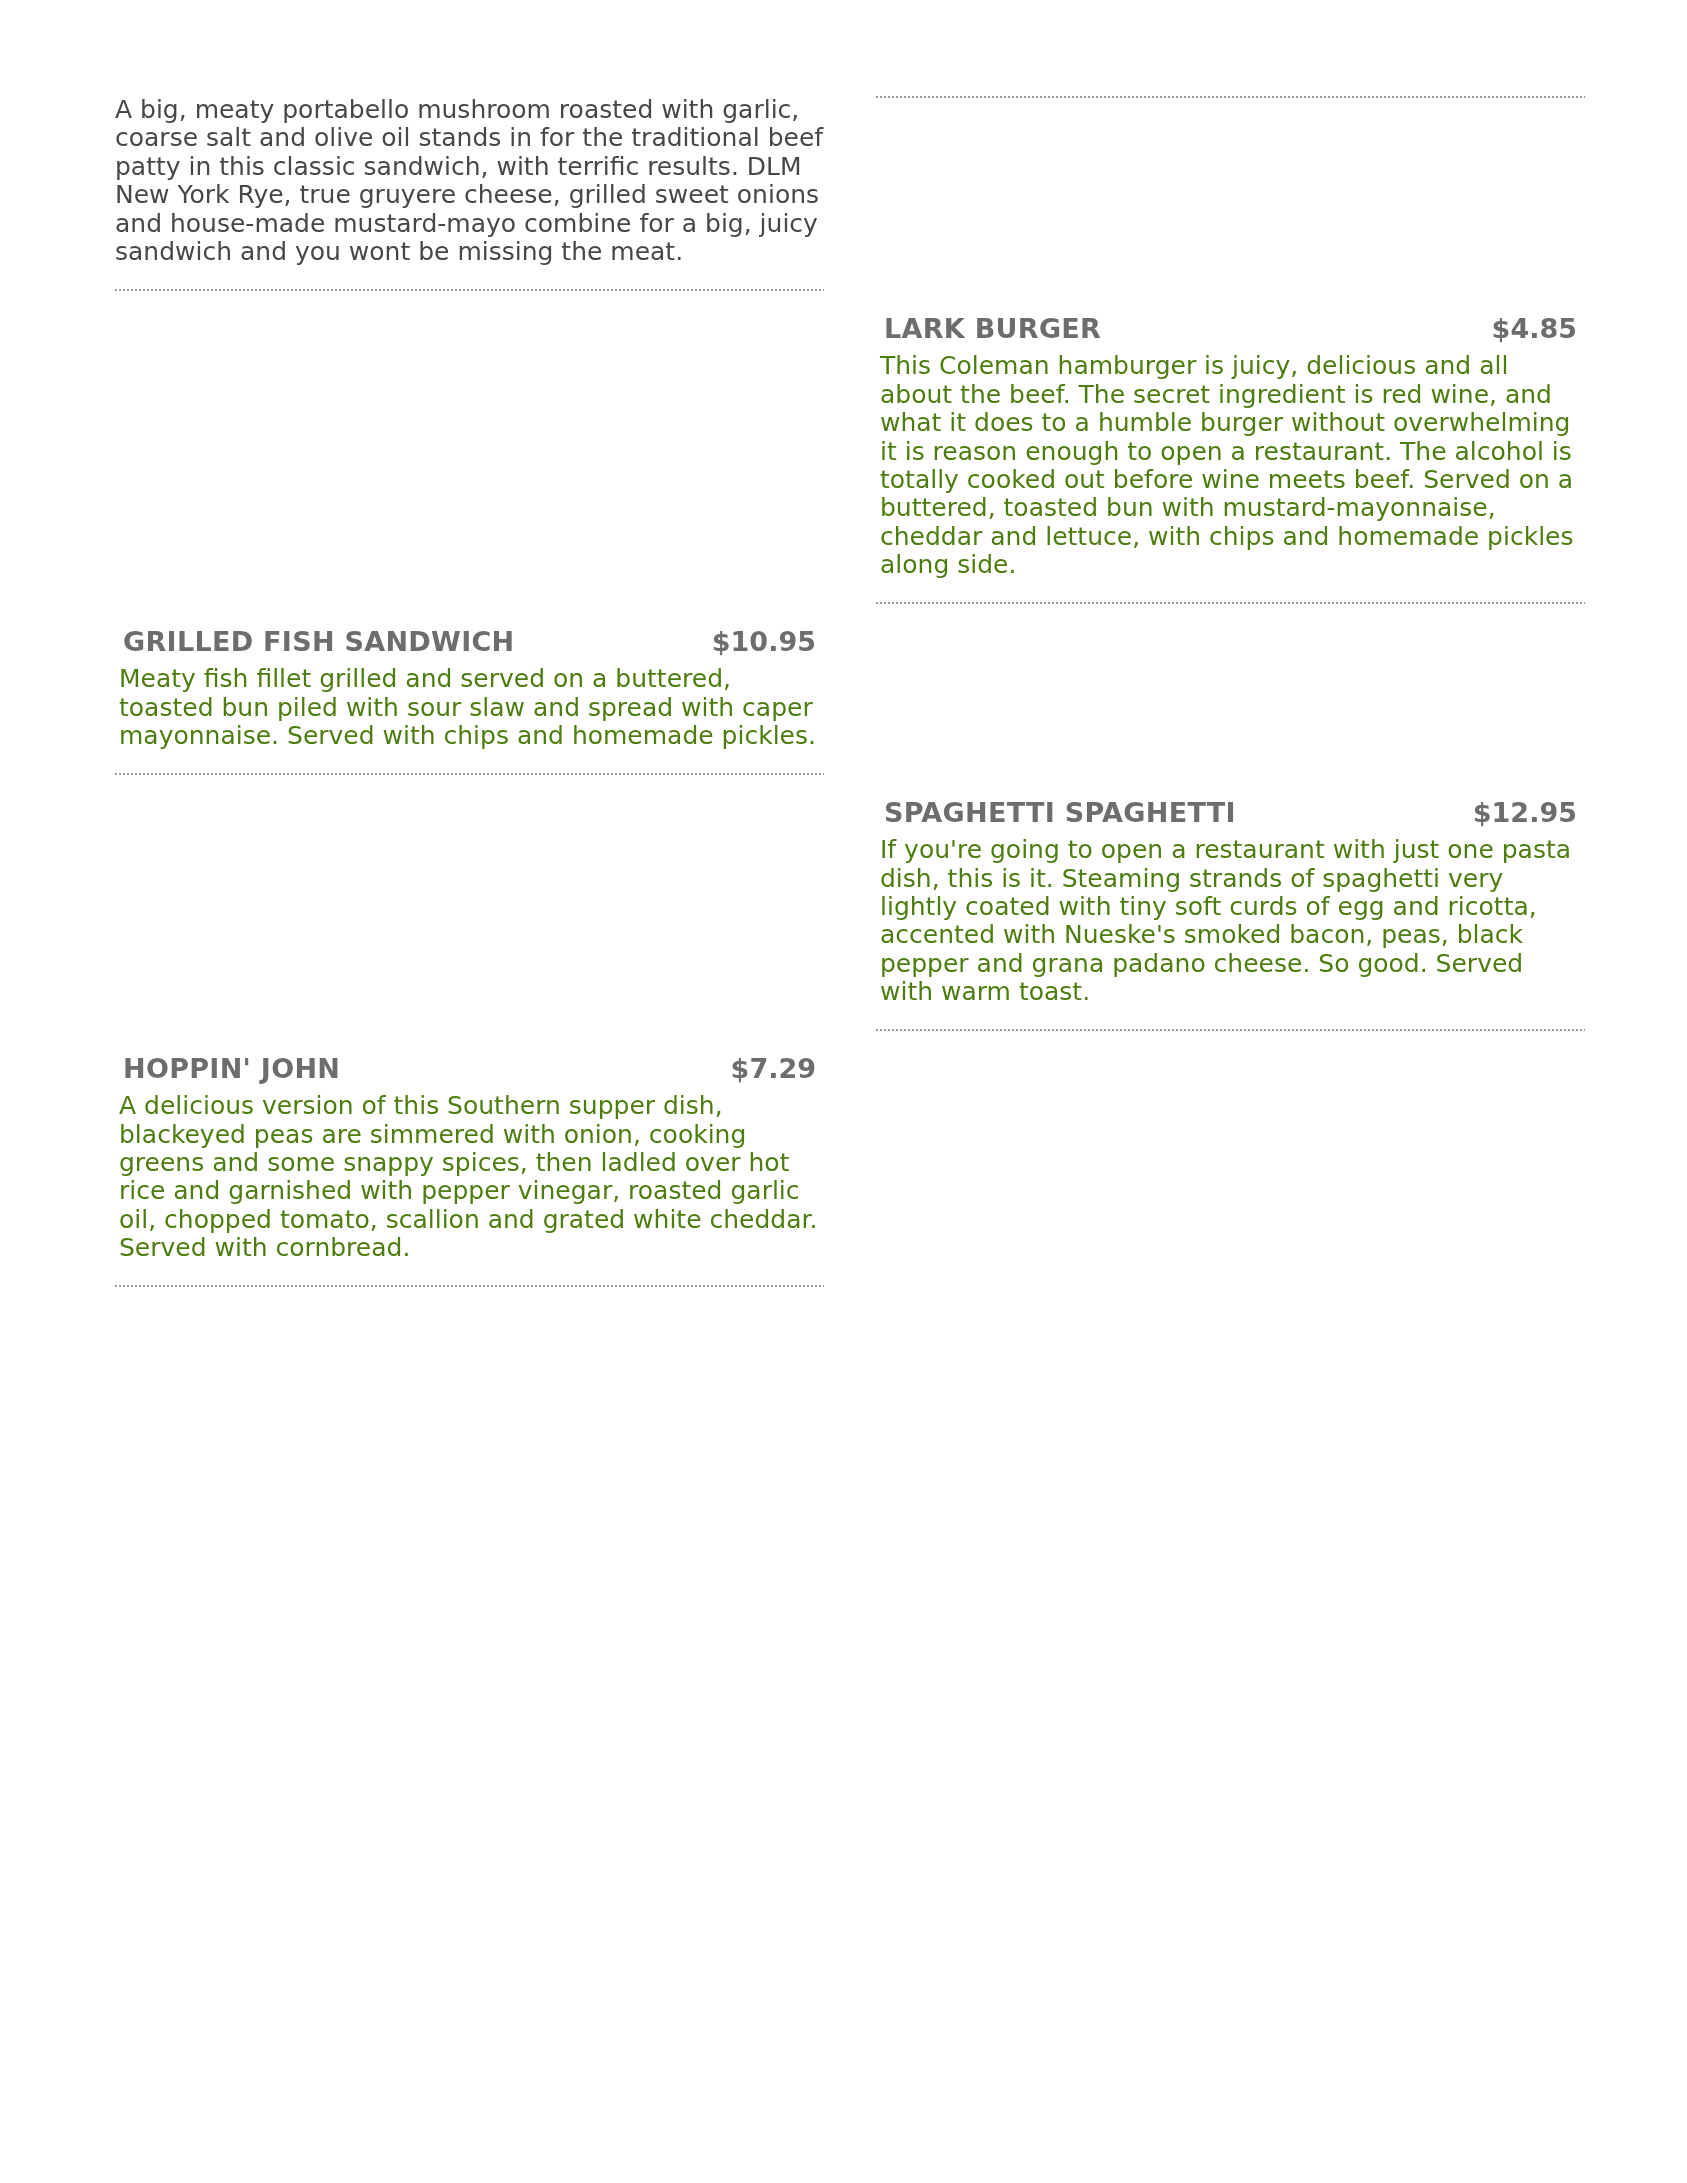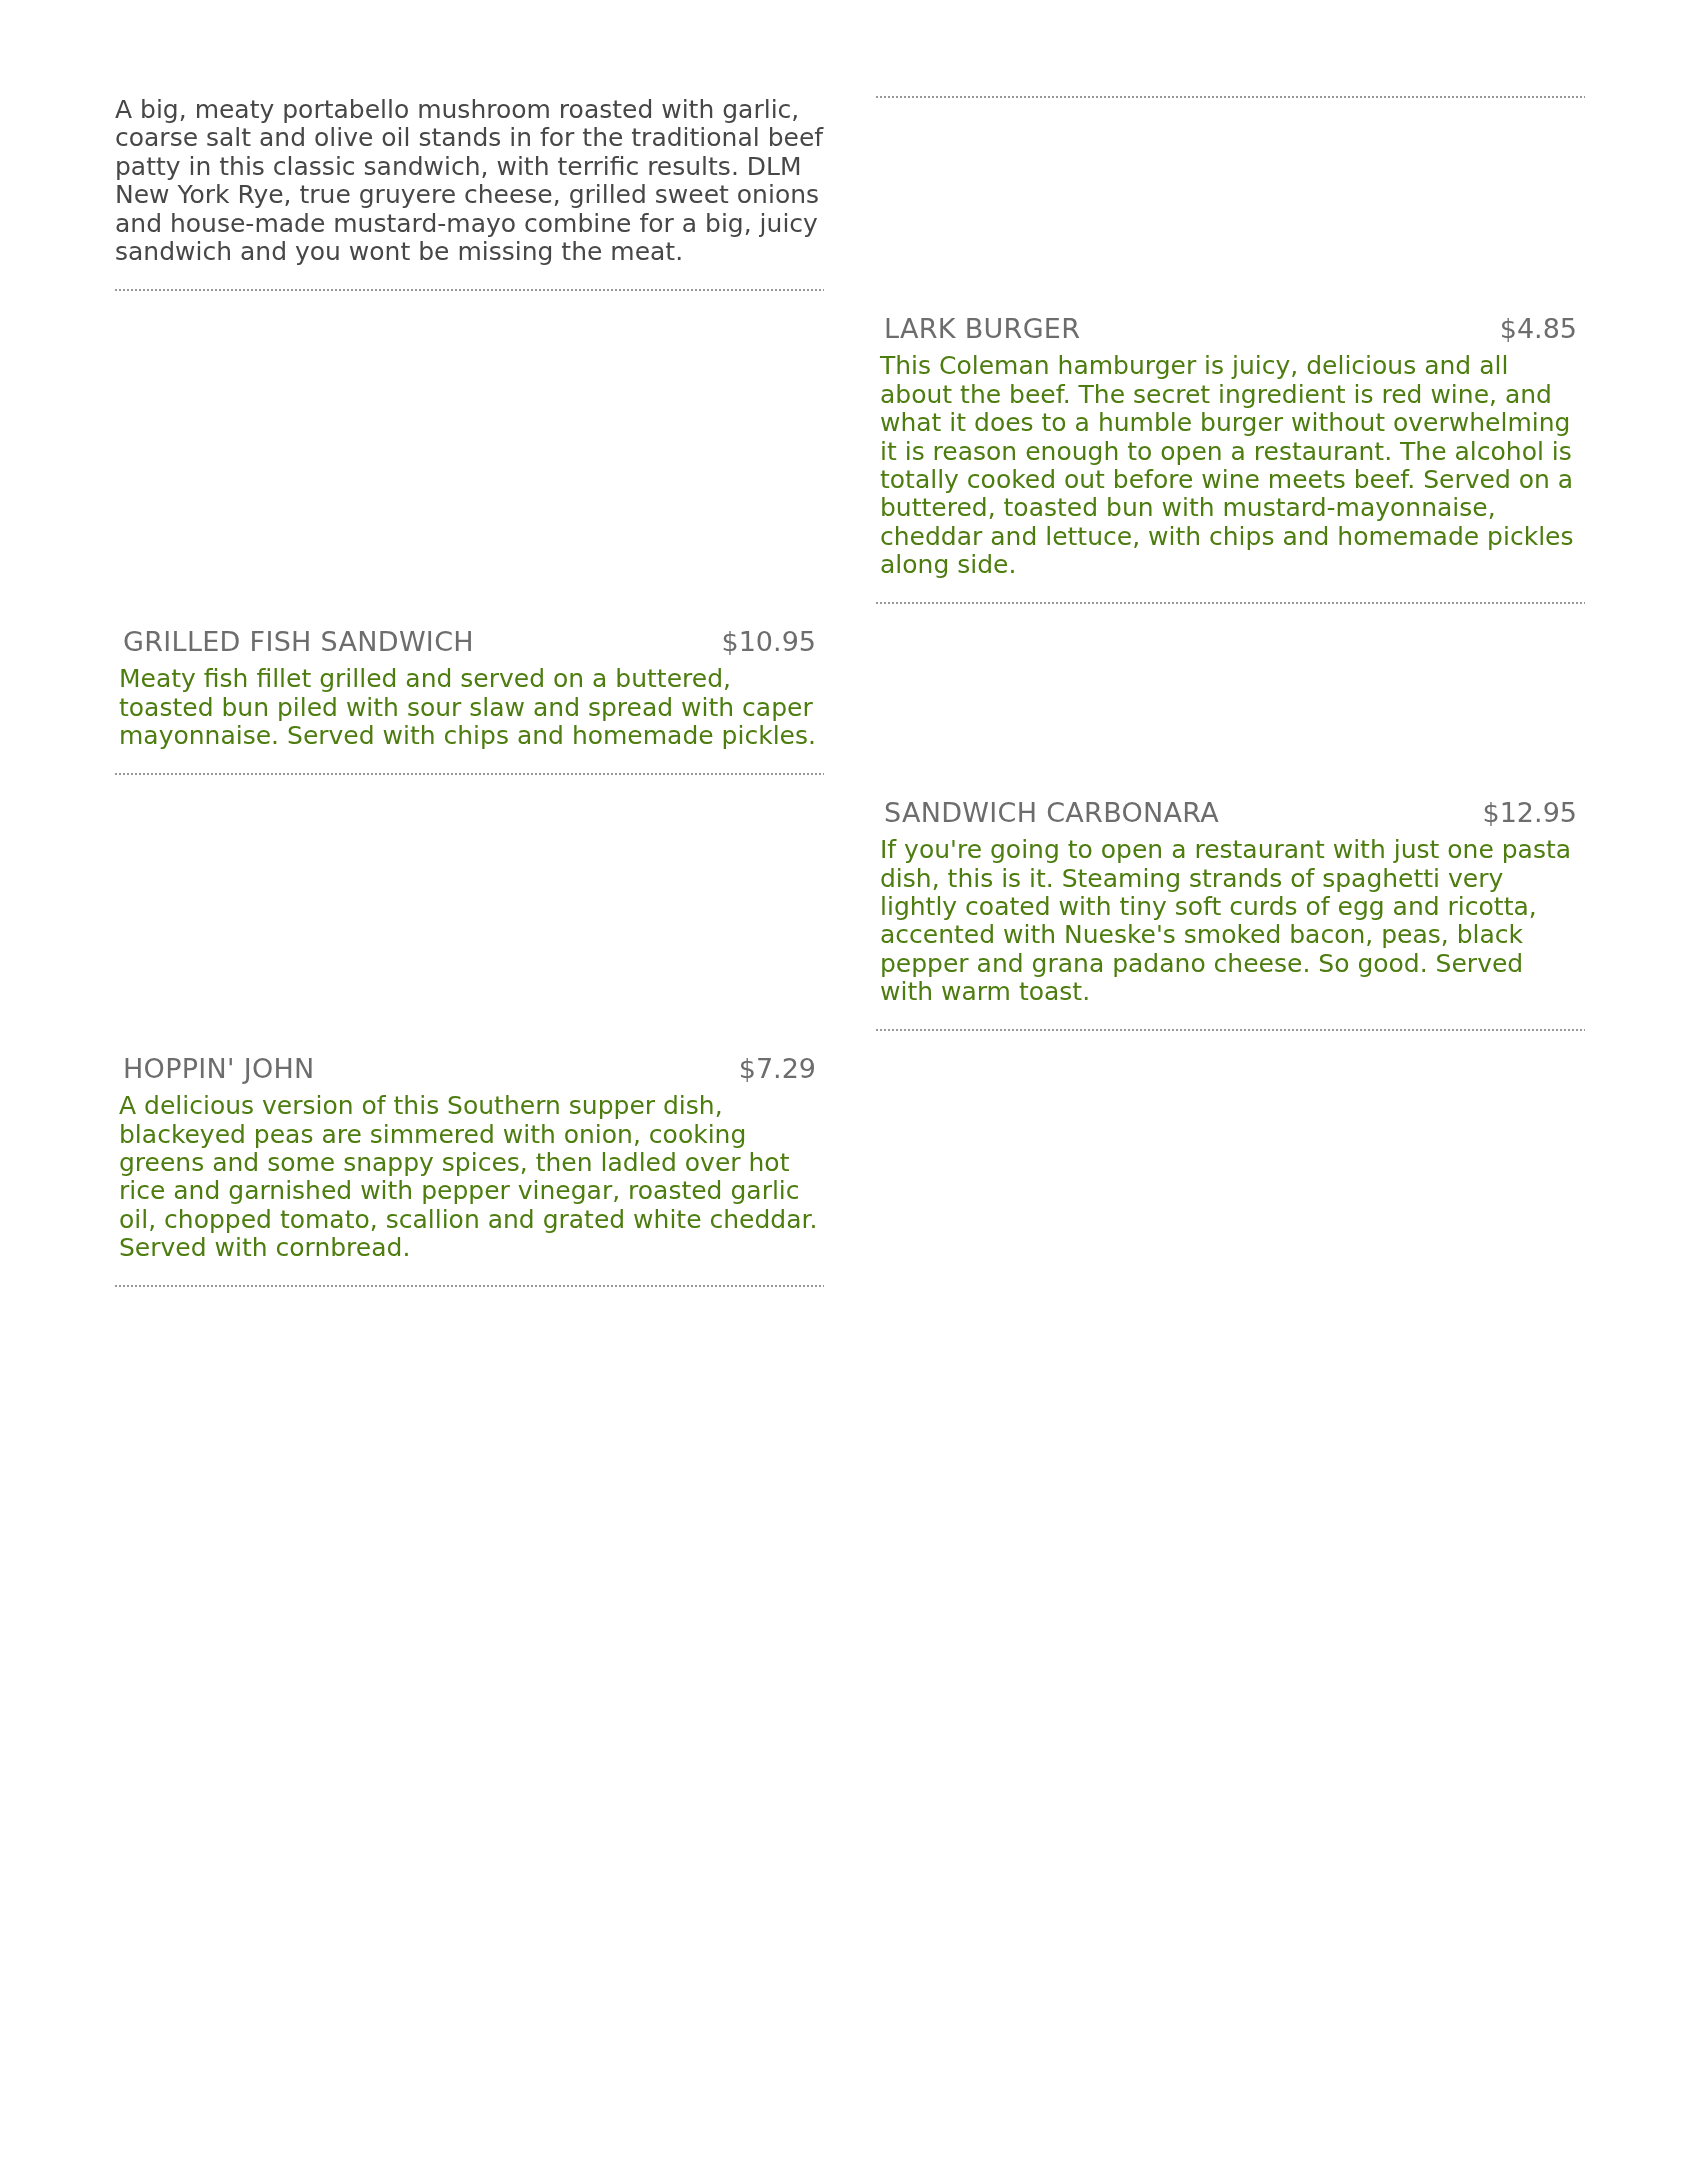--- a/index.html
+++ b/index.html
@@ -33,21 +33,21 @@
     padding-bottom: 10.6px;
   }
   .sep {
     height: 2px;
     background-image: repeating-linear-gradient(to right, #999999 0 2px, transparent 2px 4px);
   }
   .item-header {
     display: flex;
     justify-content: space-between;
     align-items: baseline;
-    font-weight: normal;
+    font-weight: bold;
     font-size: 27px;
     line-height: 30px;
     color: #6d6d6d;
   }
   .item-name { letter-spacing: 0.3px; }
   .item-price { }
   .item-desc {
     color: #4d7c0f;
     font-size: 25px;
     line-height: 28.4px;
@@ -76,21 +76,21 @@
       <span class="item-price">$10.95</span>
     </div>
     <div class="item-desc">Meaty fish fillet grilled and served on a buttered, toasted bun piled with sour slaw and spread with caper mayonnaise. Served with chips and homemade pickles.</div>
   </div>
 
   <div class="sep"></div>
   <div class="sep"></div>
 
   <div class="cell item-cell">
     <div class="item-header">
-      <span class="item-name">SANDWICH CARBONARA</span>
+      <span class="item-name">SPAGHETTI SPAGHETTI</span>
       <span class="item-price">$12.95</span>
     </div>
     <div class="item-desc">If you're going to open a restaurant with just one pasta dish, this is it. Steaming strands of spaghetti very lightly coated with tiny soft curds of egg and ricotta, accented with Nueske's smoked bacon, peas, black pepper and grana padano cheese. So good. Served with warm toast.</div>
   </div>
   <div class="cell item-cell">
     <div class="item-header">
       <span class="item-name">HOPPIN' JOHN</span>
       <span class="item-price">$7.29</span>
     </div>
     <div class="item-desc">A delicious version of this Southern supper dish, blackeyed peas are simmered with onion, cooking greens and some snappy spices, then ladled over hot rice and garnished with pepper vinegar, roasted garlic oil, chopped tomato, scallion and grated white cheddar. Served with cornbread.</div>

